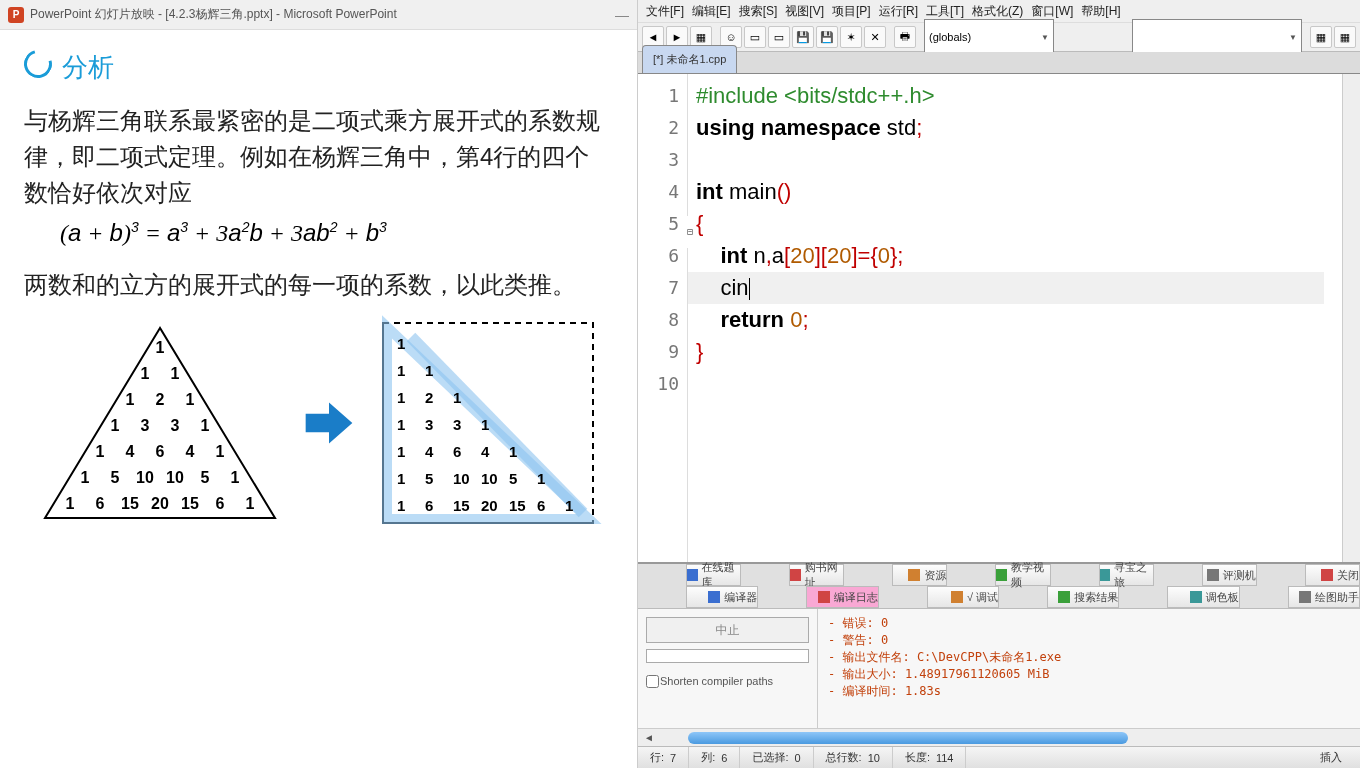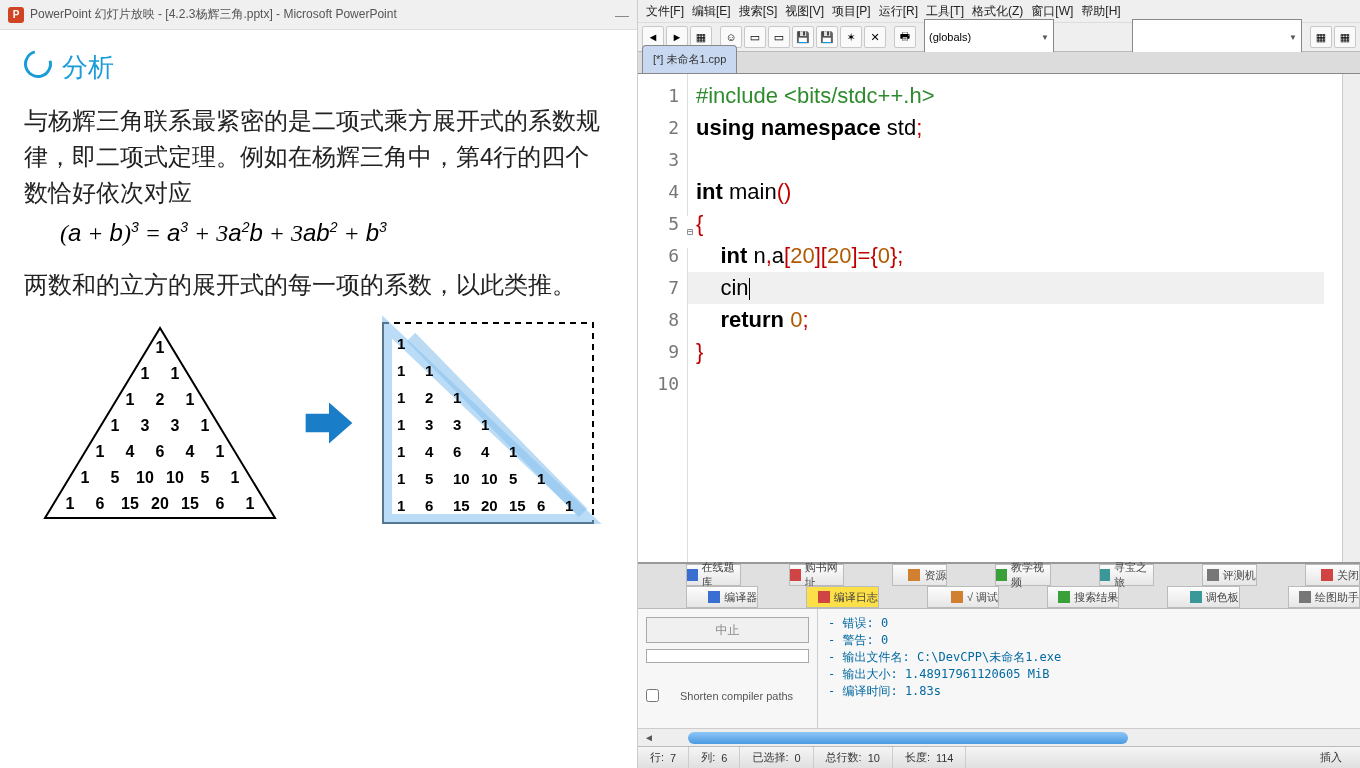--- a/index.html
+++ b/index.html
@@ -51,30 +51,30 @@
 .pre { color: #2e8b2e; }
 .num { color: #b05a00; }
 .br { color: #c00000; }
 .id { color: #000; }
 .cursor { display: inline-block; width: 1px; height: 22px; background: #000; vertical-align: middle; }
 .scroll-v { width: 18px; background: #eee; border-left: 1px solid #ccc; }
 
 .panel-tabs { display: flex; flex-direction: column; background: #e0e0e0; border-top: 2px solid #999; }
 .ptab-row { display: flex; }
 .ptab { flex: 1; height: 22px; border: 1px solid #bbb; background: linear-gradient(#fdfdfd,#e6e6e6); display: flex; align-items: center; justify-content: flex-end; font-size: 11px; gap: 4px; color: #444; margin-left: 48px; }
-.ptab.active { background: #fde047; }
+.ptab.active { background: #f9a8d4; }
 .ptab .ic { width: 12px; height: 12px; display: inline-block; }
 .ic-blue { background: #3a6ed0; } .ic-red { background: #d04444; } .ic-green { background: #3aa03a; }
 .ic-gray { background: #777; } .ic-orange { background: #d08030; } .ic-teal { background: #3a9898; }
 .compile-body { display: flex; height: 120px; background: #f7f7f7; border-top: 1px solid #bbb; }
 .compile-left { width: 180px; border-right: 1px solid #ccc; padding: 8px; display: flex; flex-direction: column; gap: 6px; }
 .btn-stop { height: 26px; background: #f0f0f0; border: 1px solid #aaa; color: #888; font-size: 12px; }
 .progress { height: 14px; border: 1px solid #aaa; background: #fff; }
-.chk-row { display: flex; align-items: center; font-size: 11px; color: #555; gap: 21px; margin-top: 20px; }
-.compile-out { flex: 1; padding: 6px 10px; font-size: 12px; color: #0369a1; font-family: SimSun, monospace; overflow: hidden; white-space: pre; }
+.chk-row { display: flex; align-items: flex-start; font-size: 11px; color: #555; gap: 1px; margin-top: 6px; }
+.compile-out { flex: 1; padding: 6px 10px; font-size: 12px; color: #c2410c; font-family: SimSun, monospace; overflow: hidden; white-space: pre; }
 .compile-scroll { height: 18px; background: #eee; border-top: 1px solid #ccc; display:flex; align-items:center; }
 .compile-scroll .sb-thumb { height: 12px; width: 440px; background: linear-gradient(#8ec6f8,#4a9ae0); border-radius: 6px; margin-left: 28px; }
 .dev-status { height: 22px; background: linear-gradient(#f5f5f5,#e0e0e0); border-top: 1px solid #bbb; display: flex; align-items: center; font-size: 11px; color: #333; }
 .dev-status .cell { padding: 0 12px; border-right: 1px solid #ccc; height: 100%; display: flex; align-items: center; gap: 6px; }
 .dev-status .cell:last-child { border-right:none; margin-left:auto; padding-right:18px; }
 </style>
 </head>
 <body>
 
 <div class="left-pane">

